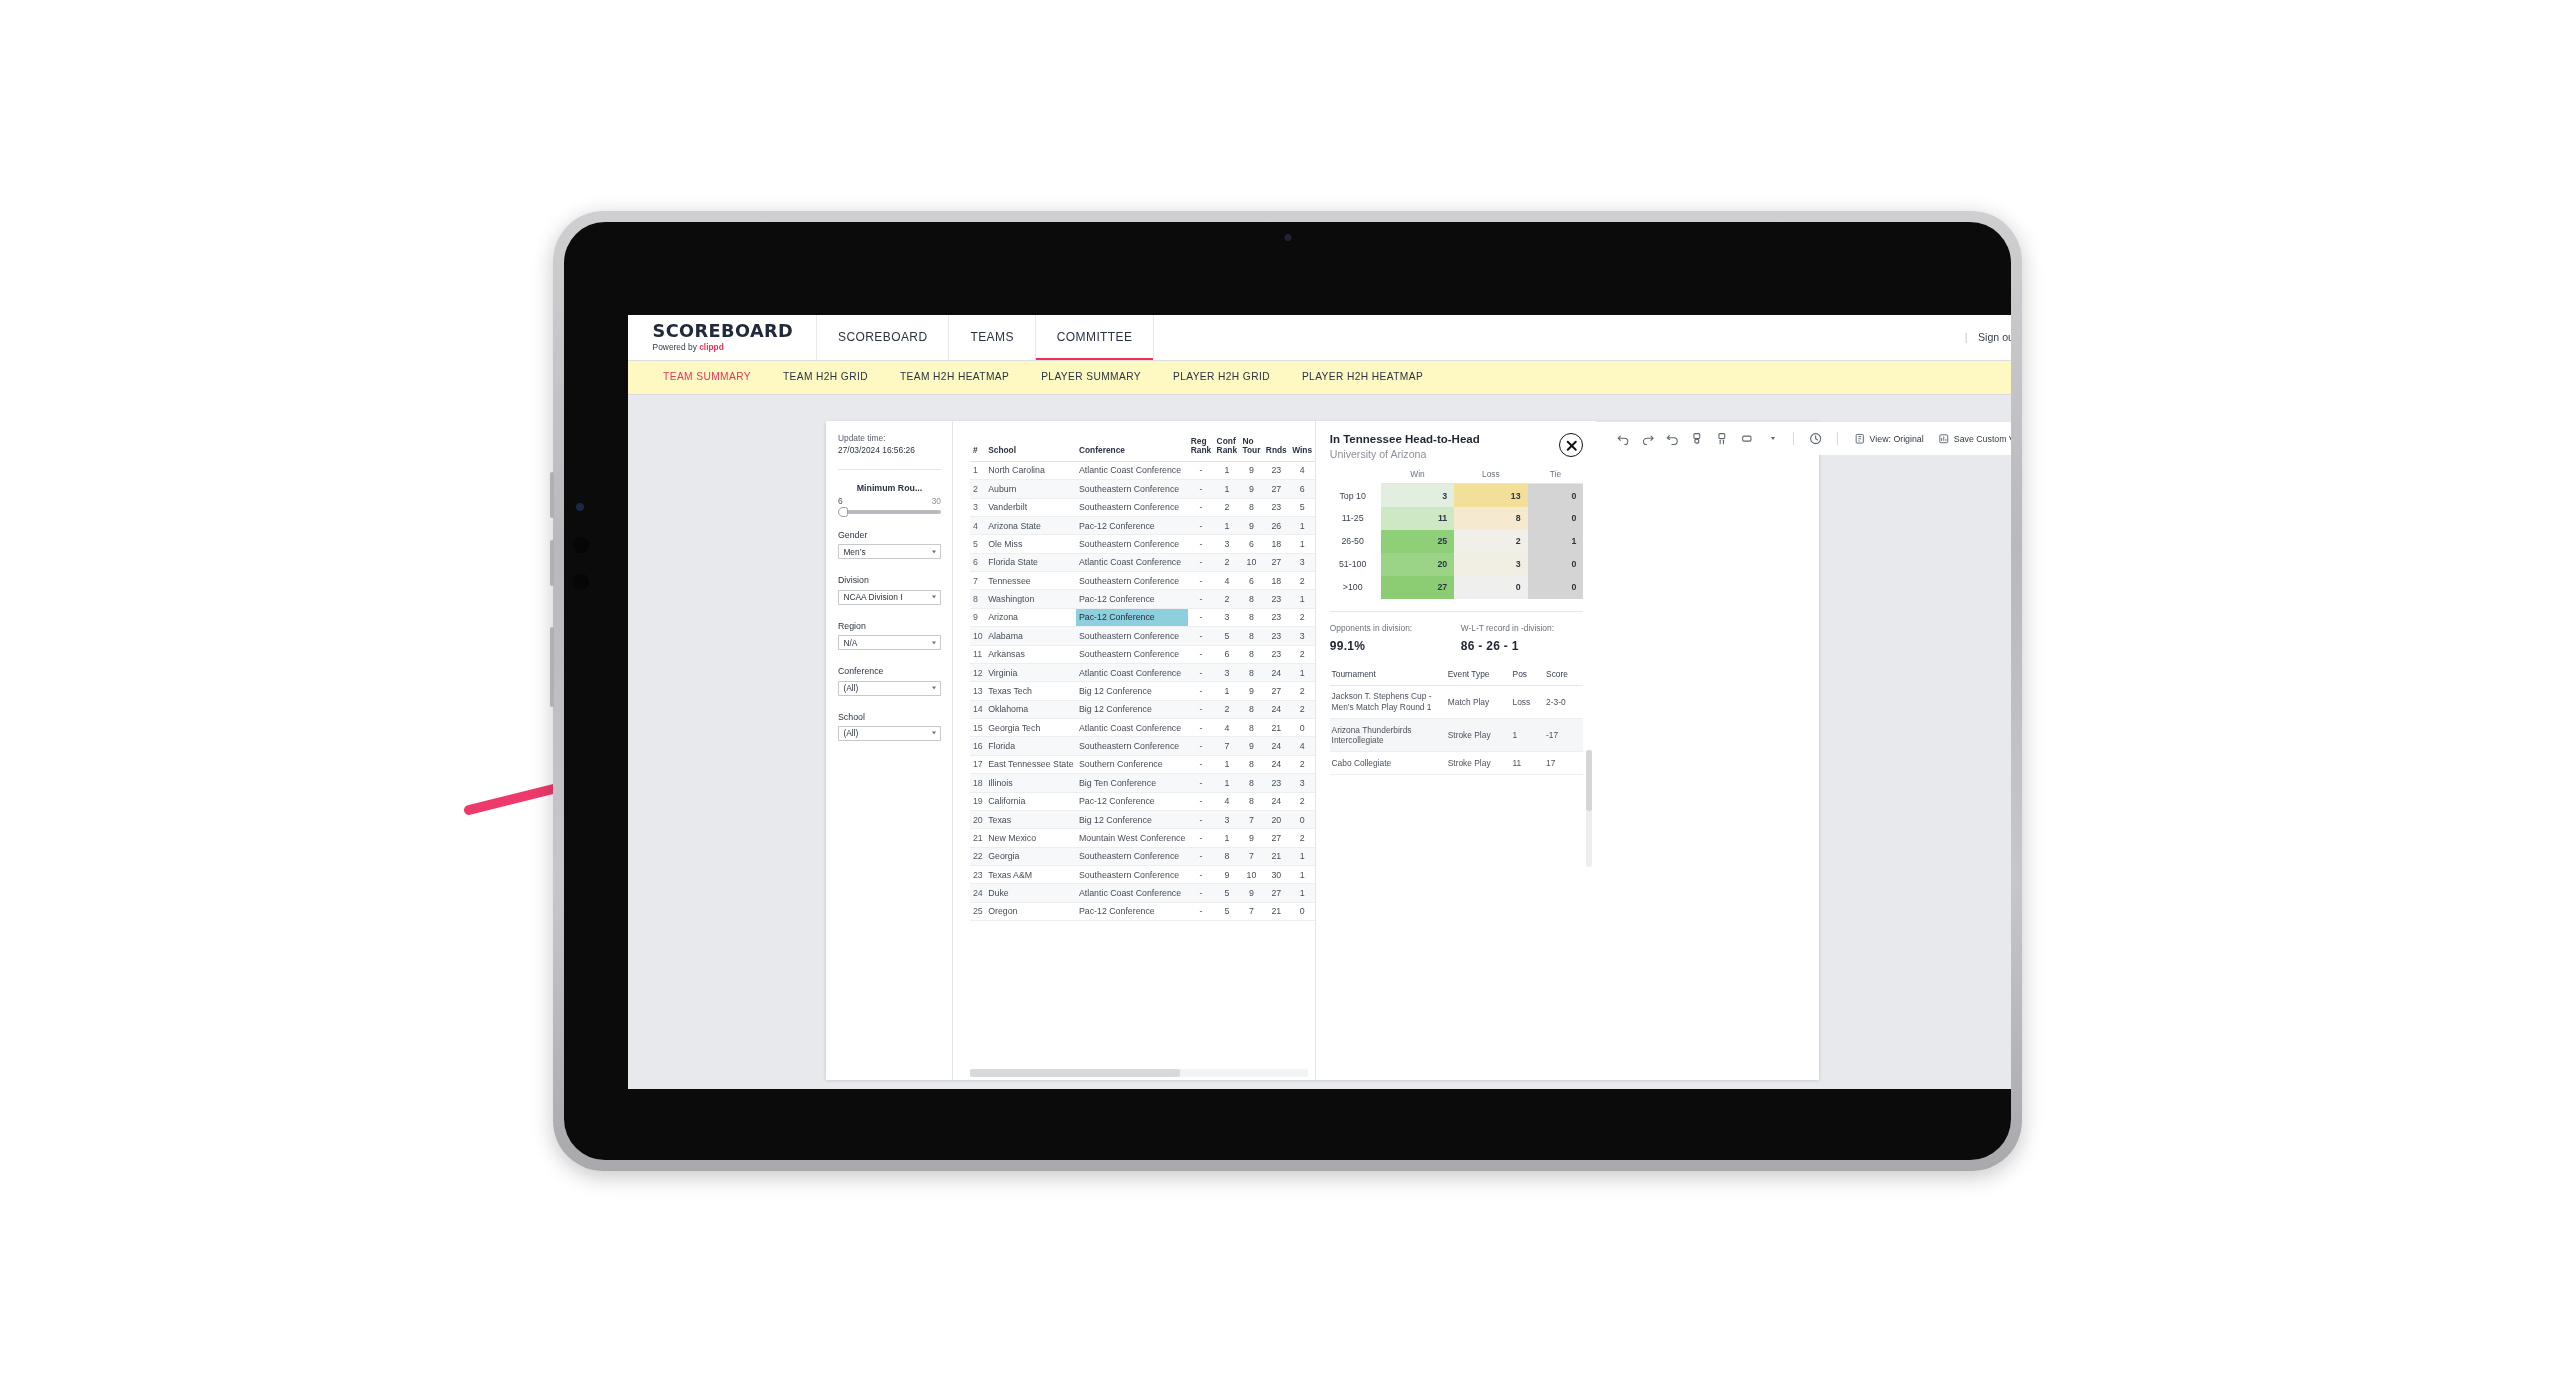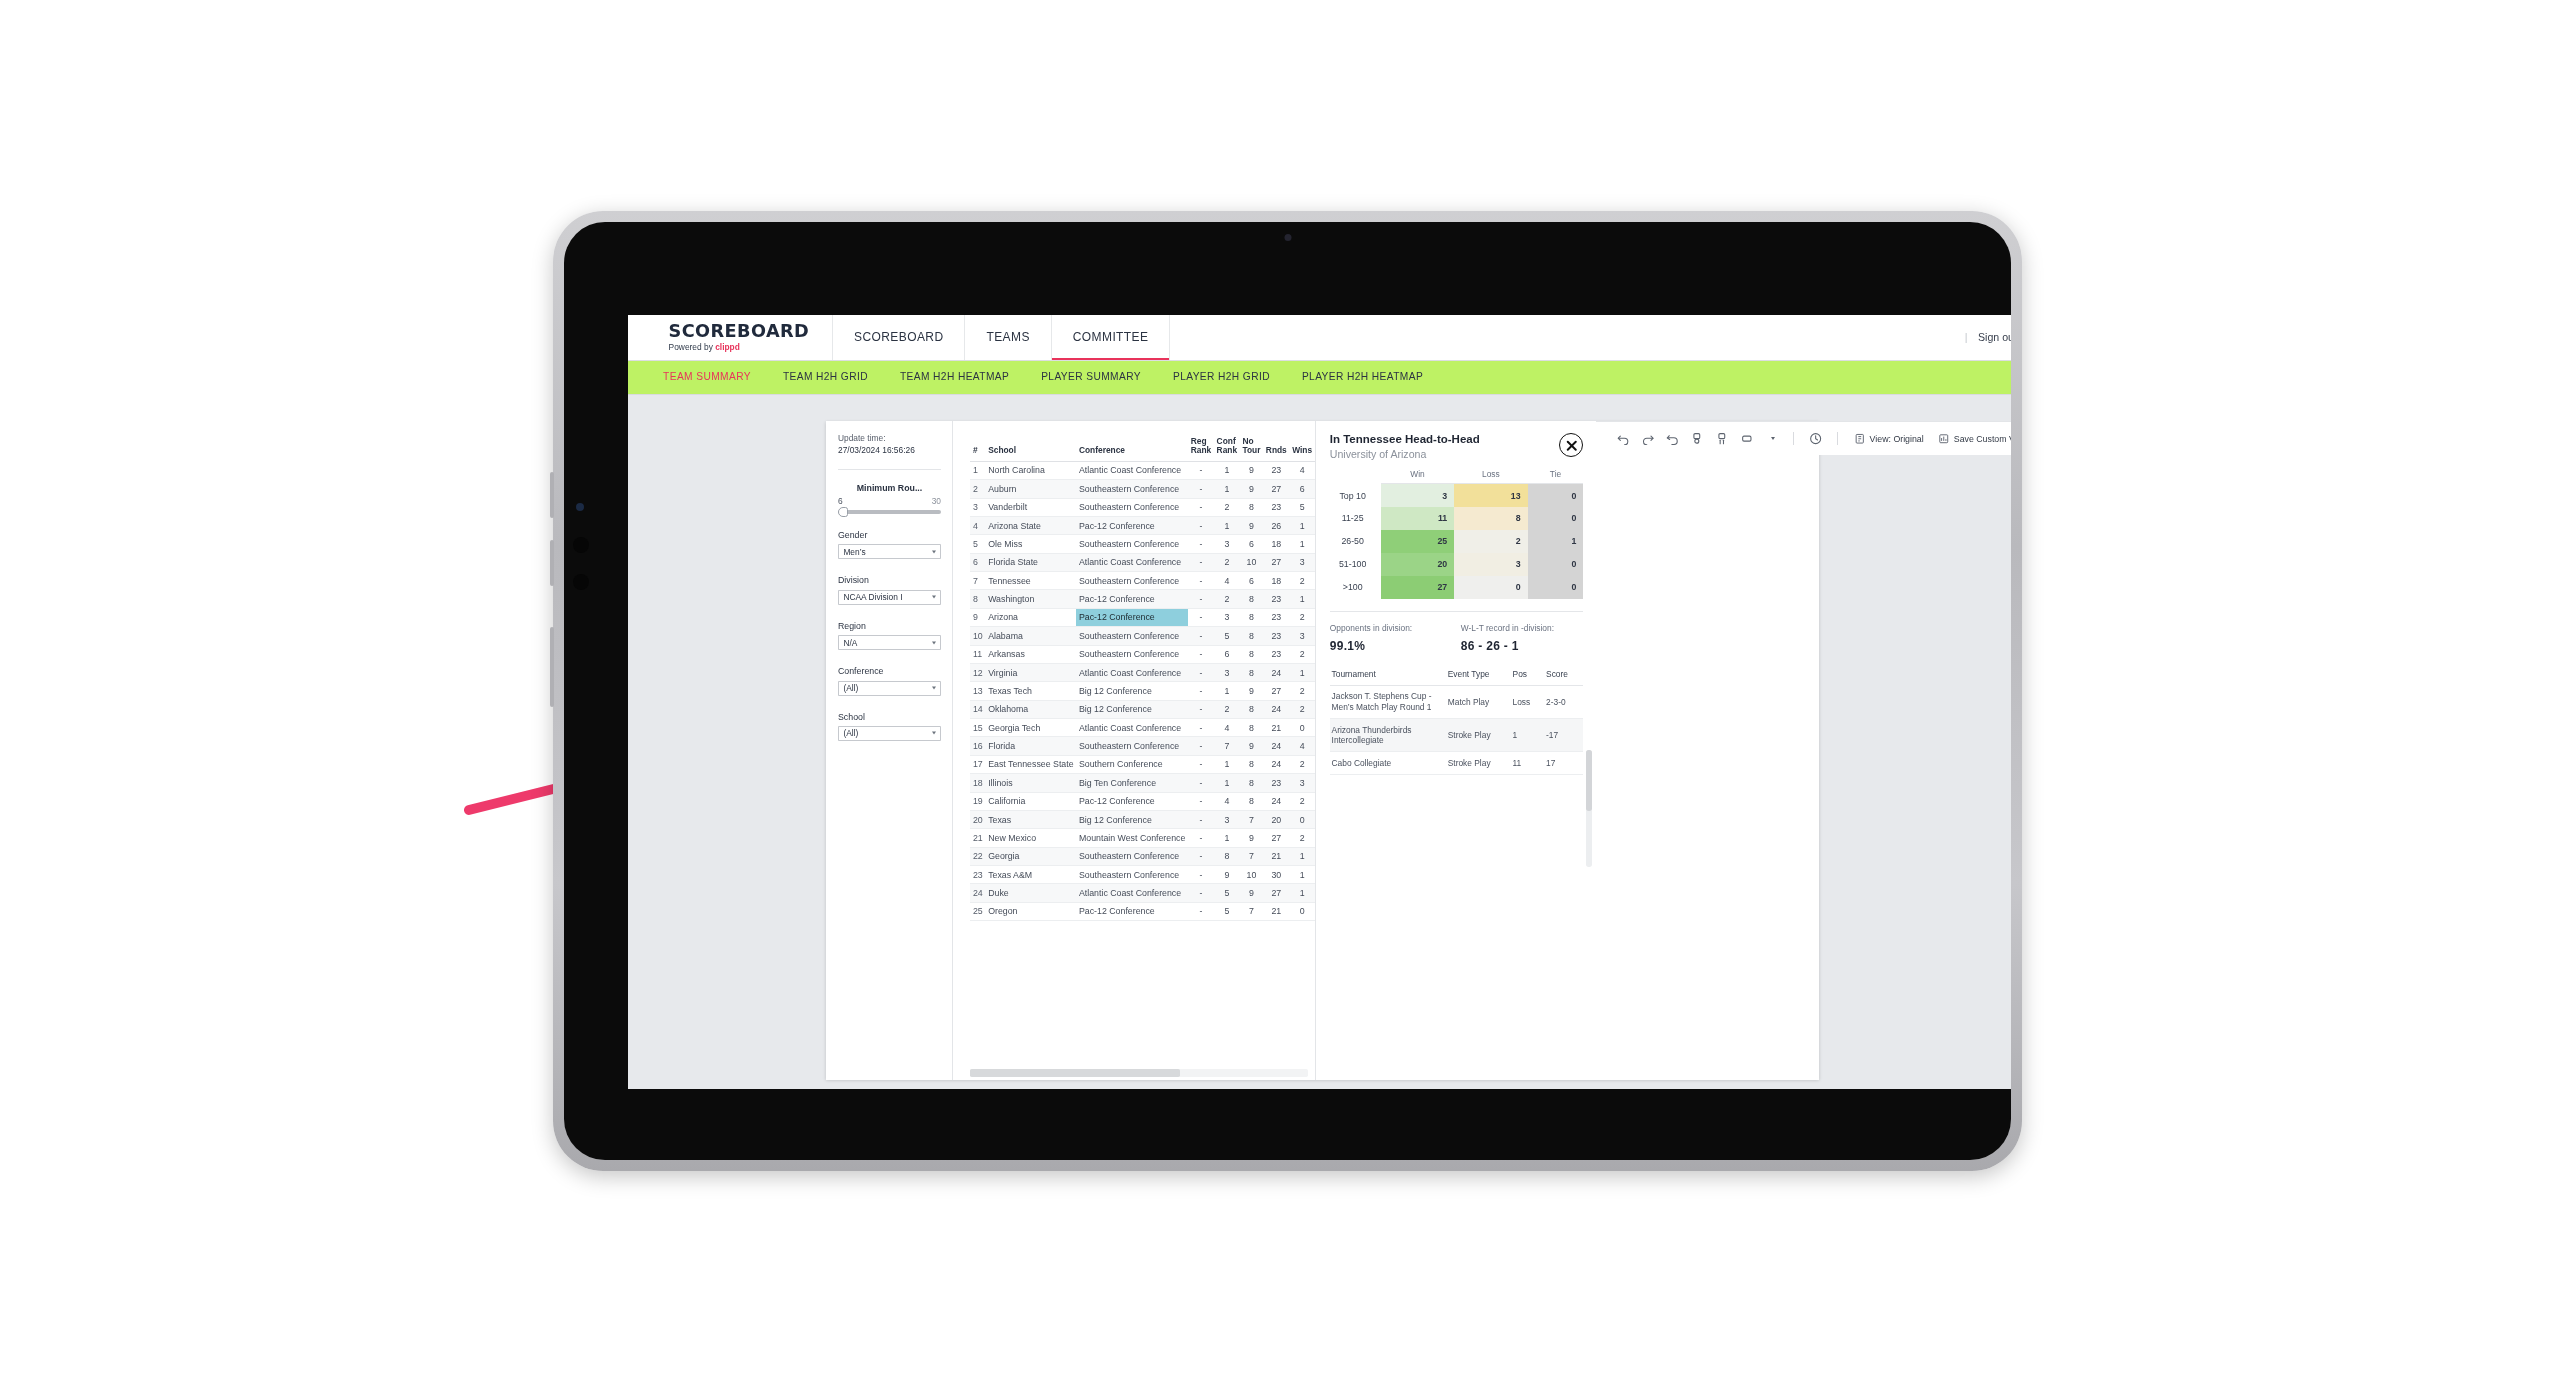--- a/index.html
+++ b/index.html
@@ -69,21 +69,20 @@
     background: #ffffff;
     overflow: hidden;
   }
 
   
   .topnav {
     display: flex; align-items: stretch;
     height: 46px;
     background: #ffffff;
     border-bottom: 0.9px solid #dcdee1;
-    padding-left: 16px;
   }
   .brand {
     display:flex; flex-direction:column; justify-content:center;
     padding: 0 23px 0 25px;
     border-right: 0.9px solid #e6e8ea;
     min-width: 156px;
   }
   .brand-title {
     font-family: "DejaVu Sans", sans-serif;
     font-weight: 700;
@@ -112,21 +111,21 @@
   .topnav-right {
     margin-left:auto; display:flex; align-items:center; gap:10.6px;
     padding-right: 17.7px; font-size:10.6px; color:#39404e;
   }
   .divider-v { color:#c4c8cd; }
   .signout { cursor:pointer; }
 
   
   .subnav {
     display:flex; align-items:center; gap:0;
-    height:34px; background:#bef264;
+    height:34px; background:#fef9c3;
     border-bottom:0.9px solid #d9dbdf;
     padding-left: 19.5px;
   }
   .subnav-item {
     font-size: 10.2px; letter-spacing:0.4px; color:#2b3342;
     padding: 0 16px; cursor:pointer; line-height:34px;
   }
   .subnav-item.active { color:#e8335b; }
 
   

